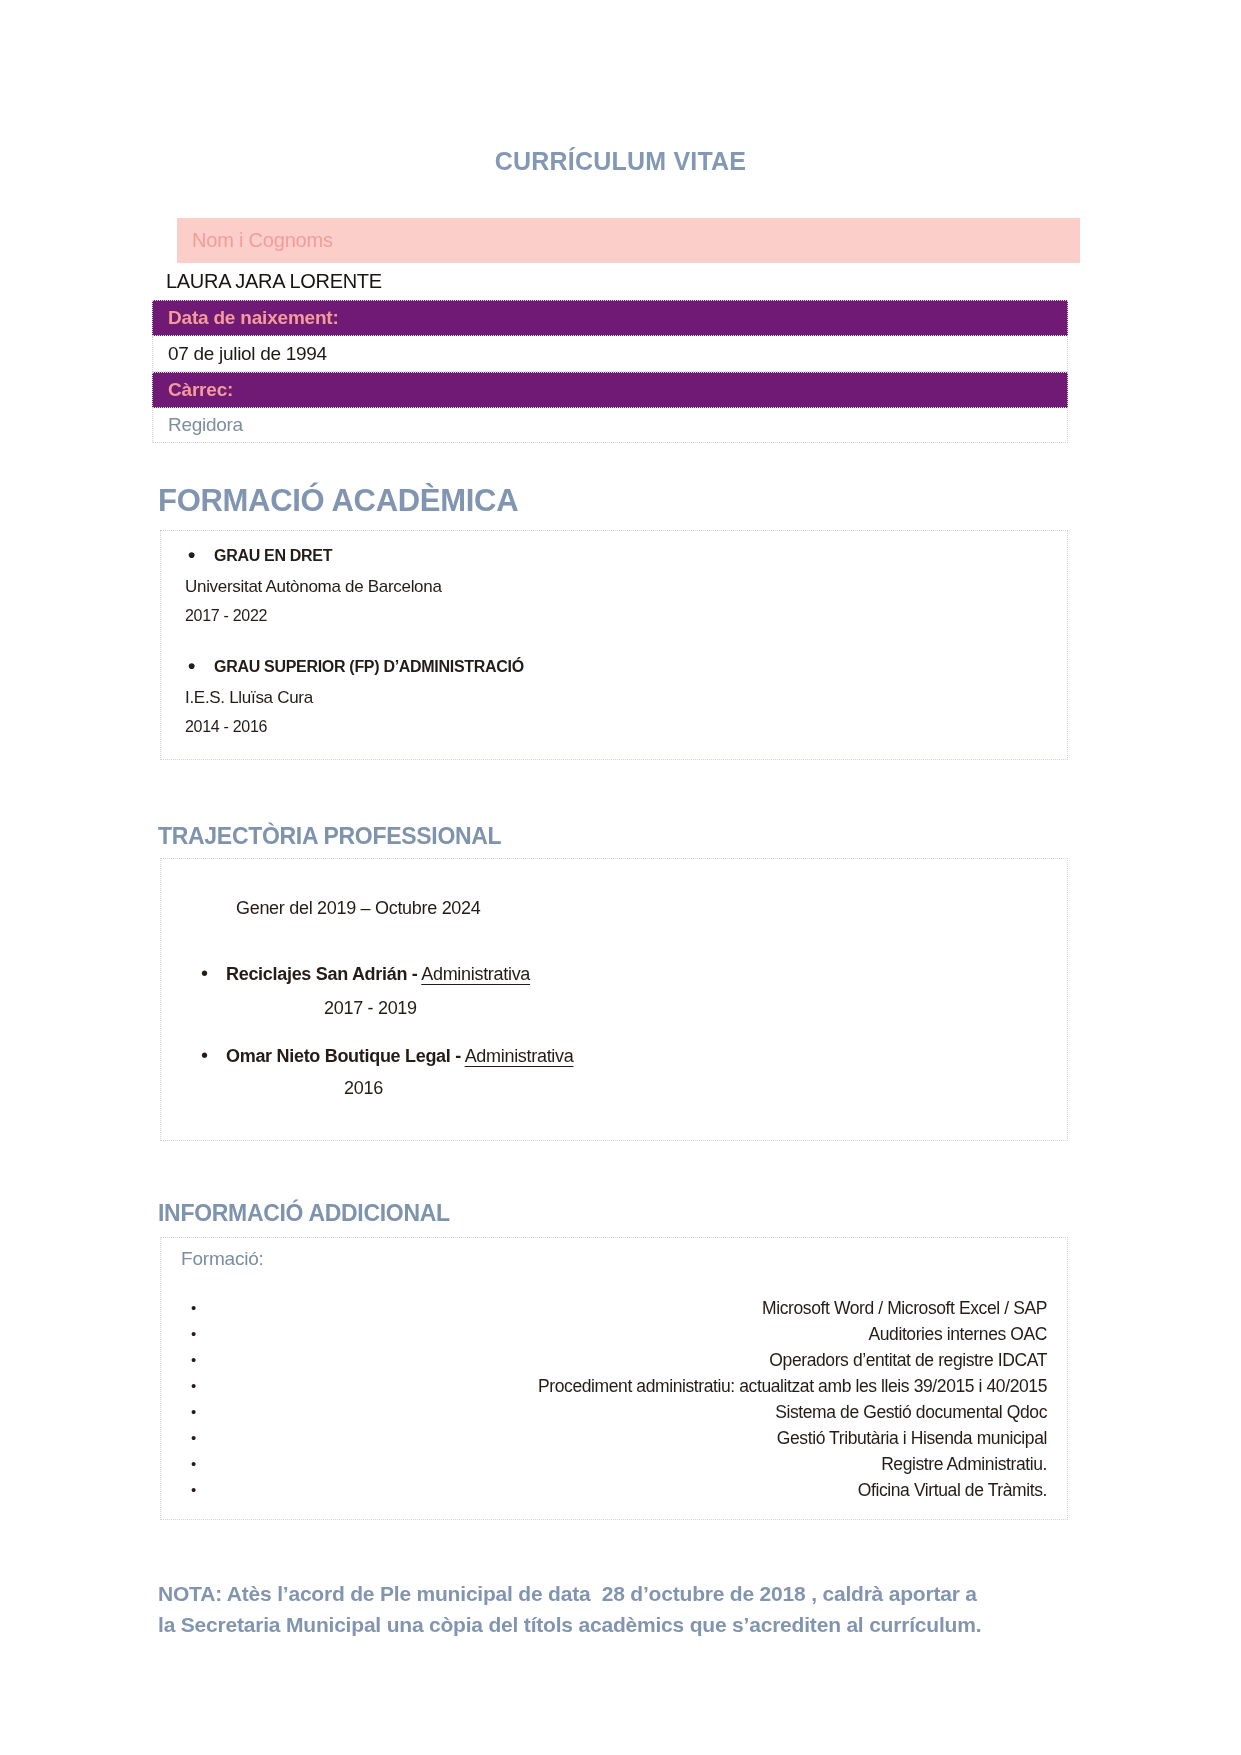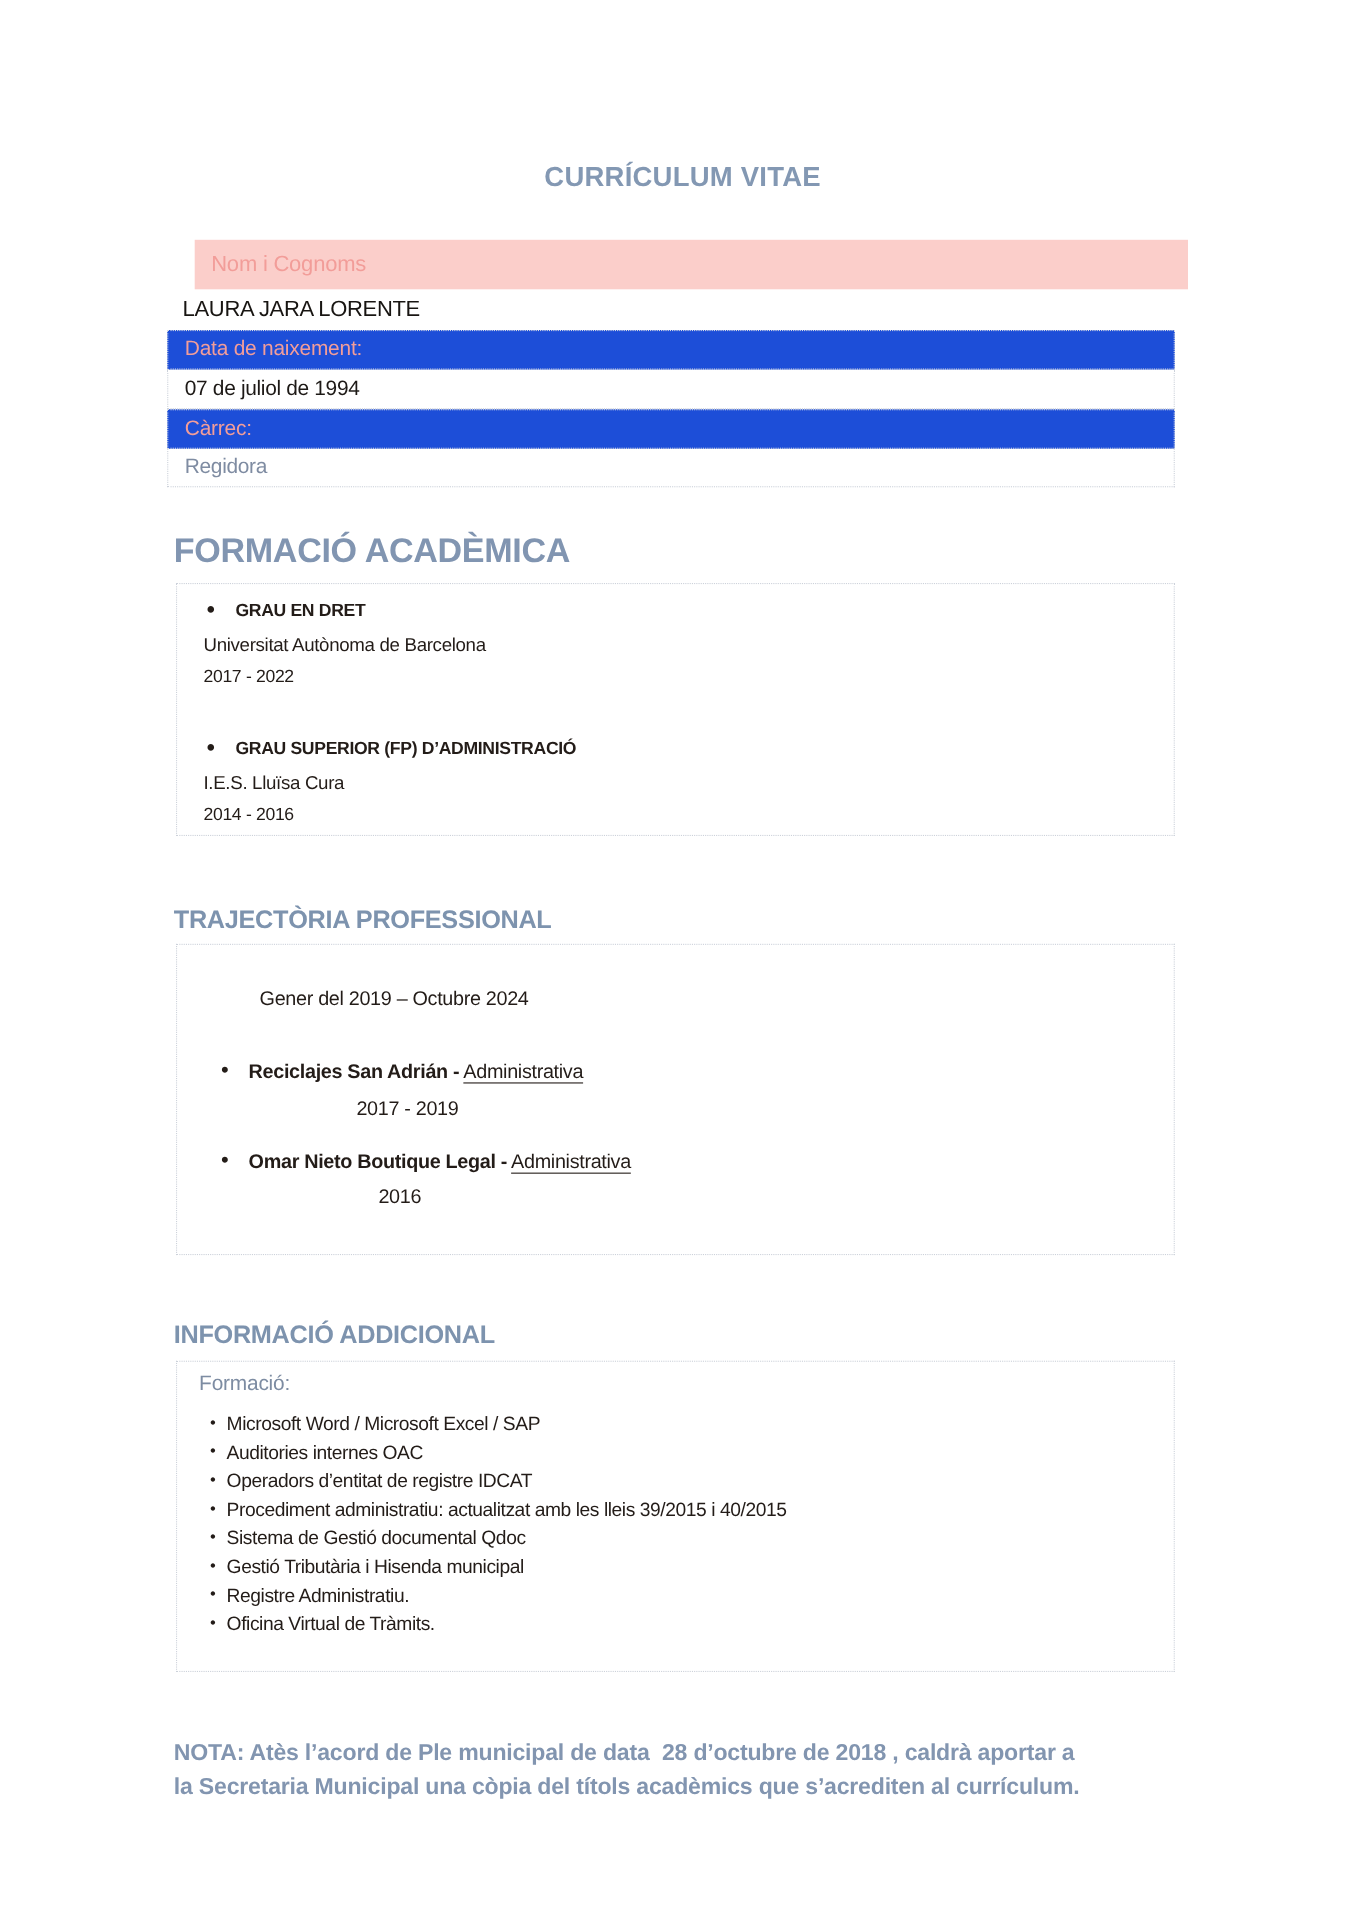--- a/index.html
+++ b/index.html
@@ -25,23 +25,23 @@
     display:flex; align-items:center; padding-left:15px;
     font-size:20px; font-weight:normal; color:#f29d99; letter-spacing:-0.2px;
   }
   .name-row {
     margin-left:152px; width:916px; height:37px; box-sizing:border-box;
     display:flex; align-items:center; padding-left:14px;
     font-size:20px; color:#181512; letter-spacing:-0.3px;
   }
   .bar {
     margin-left:152px; width:916px; height:36px; box-sizing:border-box;
-    background:#1d4ed8; border:1px dotted #d9dce3;
+    background:#701a75; border:1px dotted #d9dce3;
     display:flex; align-items:center; padding-left:15px;
-    font-size:19px; font-weight:normal; color:#f29d99; letter-spacing:-0.2px;
+    font-size:19px; font-weight:bold; color:#f29d99; letter-spacing:-0.2px;
   }
   .value-row {
     margin-left:152px; width:916px; height:36px; box-sizing:border-box;
     border:1px dotted #ccd1da; border-top:none;
     display:flex; align-items:center; padding-left:15px;
     font-size:19px; color:#1d1916; letter-spacing:-0.3px;
   }
   .value-row.muted { color:#7f8ca2; height:35px; }
 
   
@@ -68,21 +68,21 @@
   .edu-box { margin-top:11px; height:230px; padding:13px 20px 0 22px; }
   .edu-title {
     position:relative; padding-left:31px;
     font-size:16px; font-weight:bold; line-height:24px; letter-spacing:-0.3px;
   }
   .edu-title::before {
     content:"\2022"; position:absolute; left:5px; top:-1px; font-size:21px; color:#231c18;
   }
   .edu-inst { margin-top:8px; font-size:17px; line-height:22px; padding-left:2px; letter-spacing:-0.3px; }
   .edu-year { margin-top:7px; font-size:16px; line-height:22px; padding-left:2px; letter-spacing:-0.3px; }
-  .edu-item + .edu-item { margin-top:42px; }
+  .edu-item + .edu-item { margin-top:28px; }
 
   
   .traj-box { margin-top:8px; height:283px; padding:26px 20px 0 40px; }
   .traj-line {
     position:relative; padding-left:25px;
     font-size:18px; line-height:26px; letter-spacing:-0.3px;
   }
   .traj-line::before {
     content:"\2022"; position:absolute; left:0; top:-1px; font-size:20px; color:#231c18;
   }
@@ -91,21 +91,21 @@
   .traj-period { font-size:18px; line-height:26px; letter-spacing:-0.3px; }
   .p1 { margin:10px 0 0 35px; }
   .p2 { margin:8px 0 0 123px; }
   .p3 { margin:6px 0 0 143px; }
   .t2 { margin-top:40px; }
   .t3 { margin-top:22px; }
 
   
   .info-box { margin-top:10px; height:283px; padding:9px 20px 0 20px; }
   .info-label { font-size:19px; line-height:24px; color:#7d8ca2; letter-spacing:-0.2px; }
-  .info-list { margin:10px 0 0 0; padding:0 0 0 8px; list-style:none; }
+  .info-list { margin:24px 0 0 0; padding:0 0 0 8px; list-style:none;text-align:right; }
   .info-list li {
     position:relative; padding-left:17px;
     font-size:17.5px; line-height:26px; letter-spacing:-0.4px; color:#231c18;
   }
   .info-list li::before {
     content:"\2022"; position:absolute; left:2px; top:0; font-size:15px; color:#231c18;
   }
 
   
   .note {

